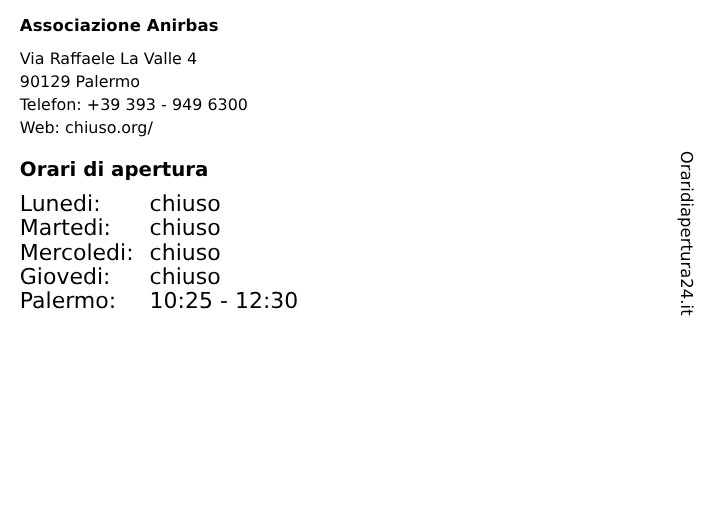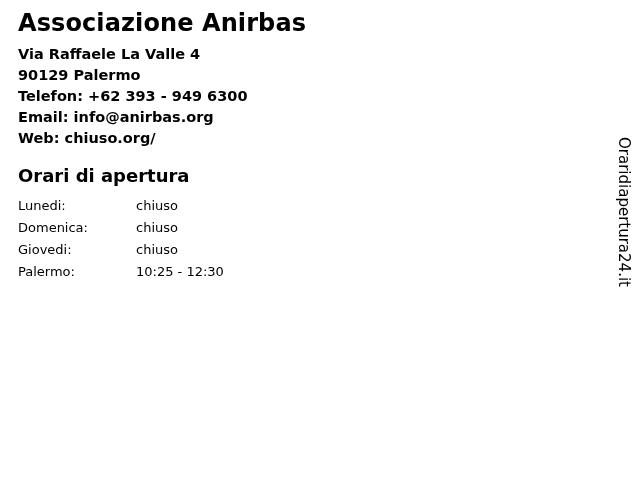--- a/index.html
+++ b/index.html
@@ -15,44 +15,43 @@
     color: #000000;
     overflow: hidden;
   }
   .page {
     position: absolute;
     left: 18px;
     top: 10px;
     width: 560px;
   }
   .business-name {
-    font-size: 24px;
+    font-size: 15px;
     font-weight: bold;
     line-height: 26px;
     margin: 0 0 8px 0;
     letter-spacing: 0.1px;
   }
   .address-block {
     font-size: 14.5px;
     line-height: 21px;
     margin-bottom: 16px;
-    font-weight: bold;
   }
   .address-block div {
     white-space: nowrap;
   }
   .hours-heading {
     font-size: 18px;
     font-weight: bold;
     line-height: 21px;
     margin: 0 0 10px 0;
   }
   table.hours {
     border-collapse: collapse;
-    font-size: 13px;
+    font-size: 20px;
     line-height: 20px;
   }
   table.hours td {
     padding: 0 0 2px 0;
     vertical-align: top;
     white-space: nowrap;
   }
   table.hours td.day {
     width: 112px;
     padding-right: 6px;
@@ -78,35 +77,38 @@
 </head>
 <body>
 
 <div class="page">
 
   <h1 class="business-name">Associazione Anirbas</h1>
 
   <div class="address-block">
     <div>Via Raffaele La Valle 4</div>
     <div>90129 Palermo</div>
-    <div>Telefon: +62 393 - 949 6300</div>
-    <div>Email: info@anirbas.org</div>
+    <div>Telefon: +39 393 - 949 6300</div>
     <div>Web: chiuso.org/</div>
   </div>
 
   <div class="hours-heading">Orari di apertura</div>
 
   <table class="hours">
     <tbody>
       <tr>
         <td class="day">Lunedi:</td>
         <td class="value">chiuso</td>
       </tr>
       <tr>
-        <td class="day">Domenica:</td>
+        <td class="day">Martedi:</td>
+        <td class="value">chiuso</td>
+      </tr>
+      <tr>
+        <td class="day">Mercoledi:</td>
         <td class="value">chiuso</td>
       </tr>
       <tr>
         <td class="day">Giovedi:</td>
         <td class="value">chiuso</td>
       </tr>
       <tr>
         <td class="day">Palermo:</td>
         <td class="value">10:25 - 12:30</td>
       </tr>

